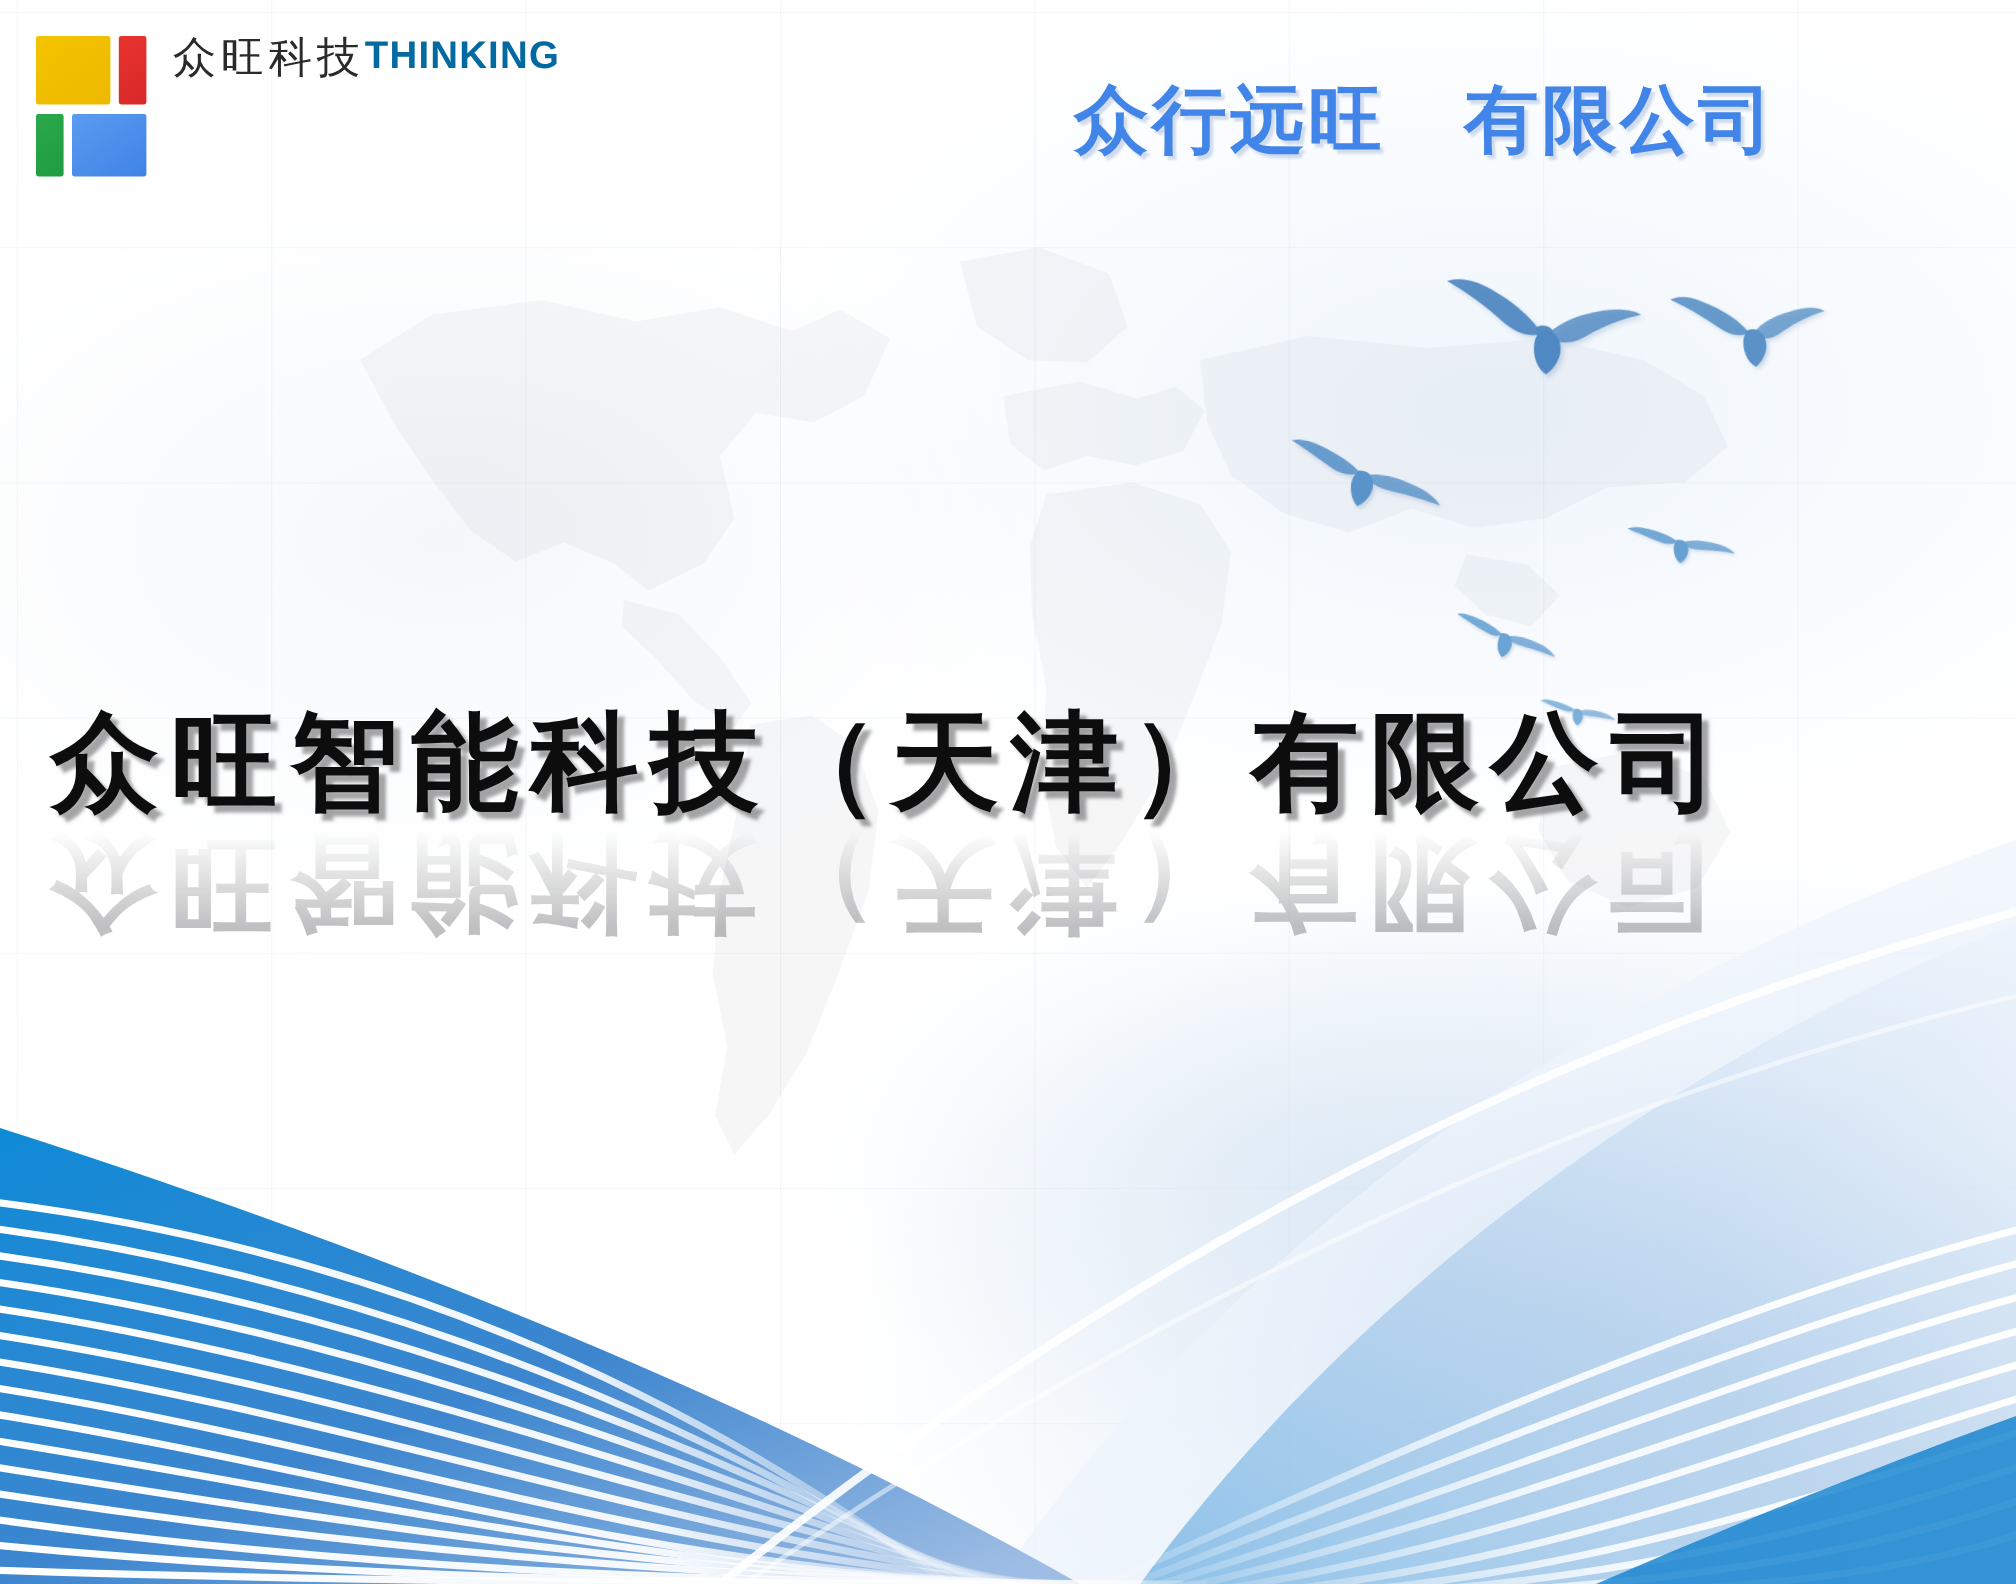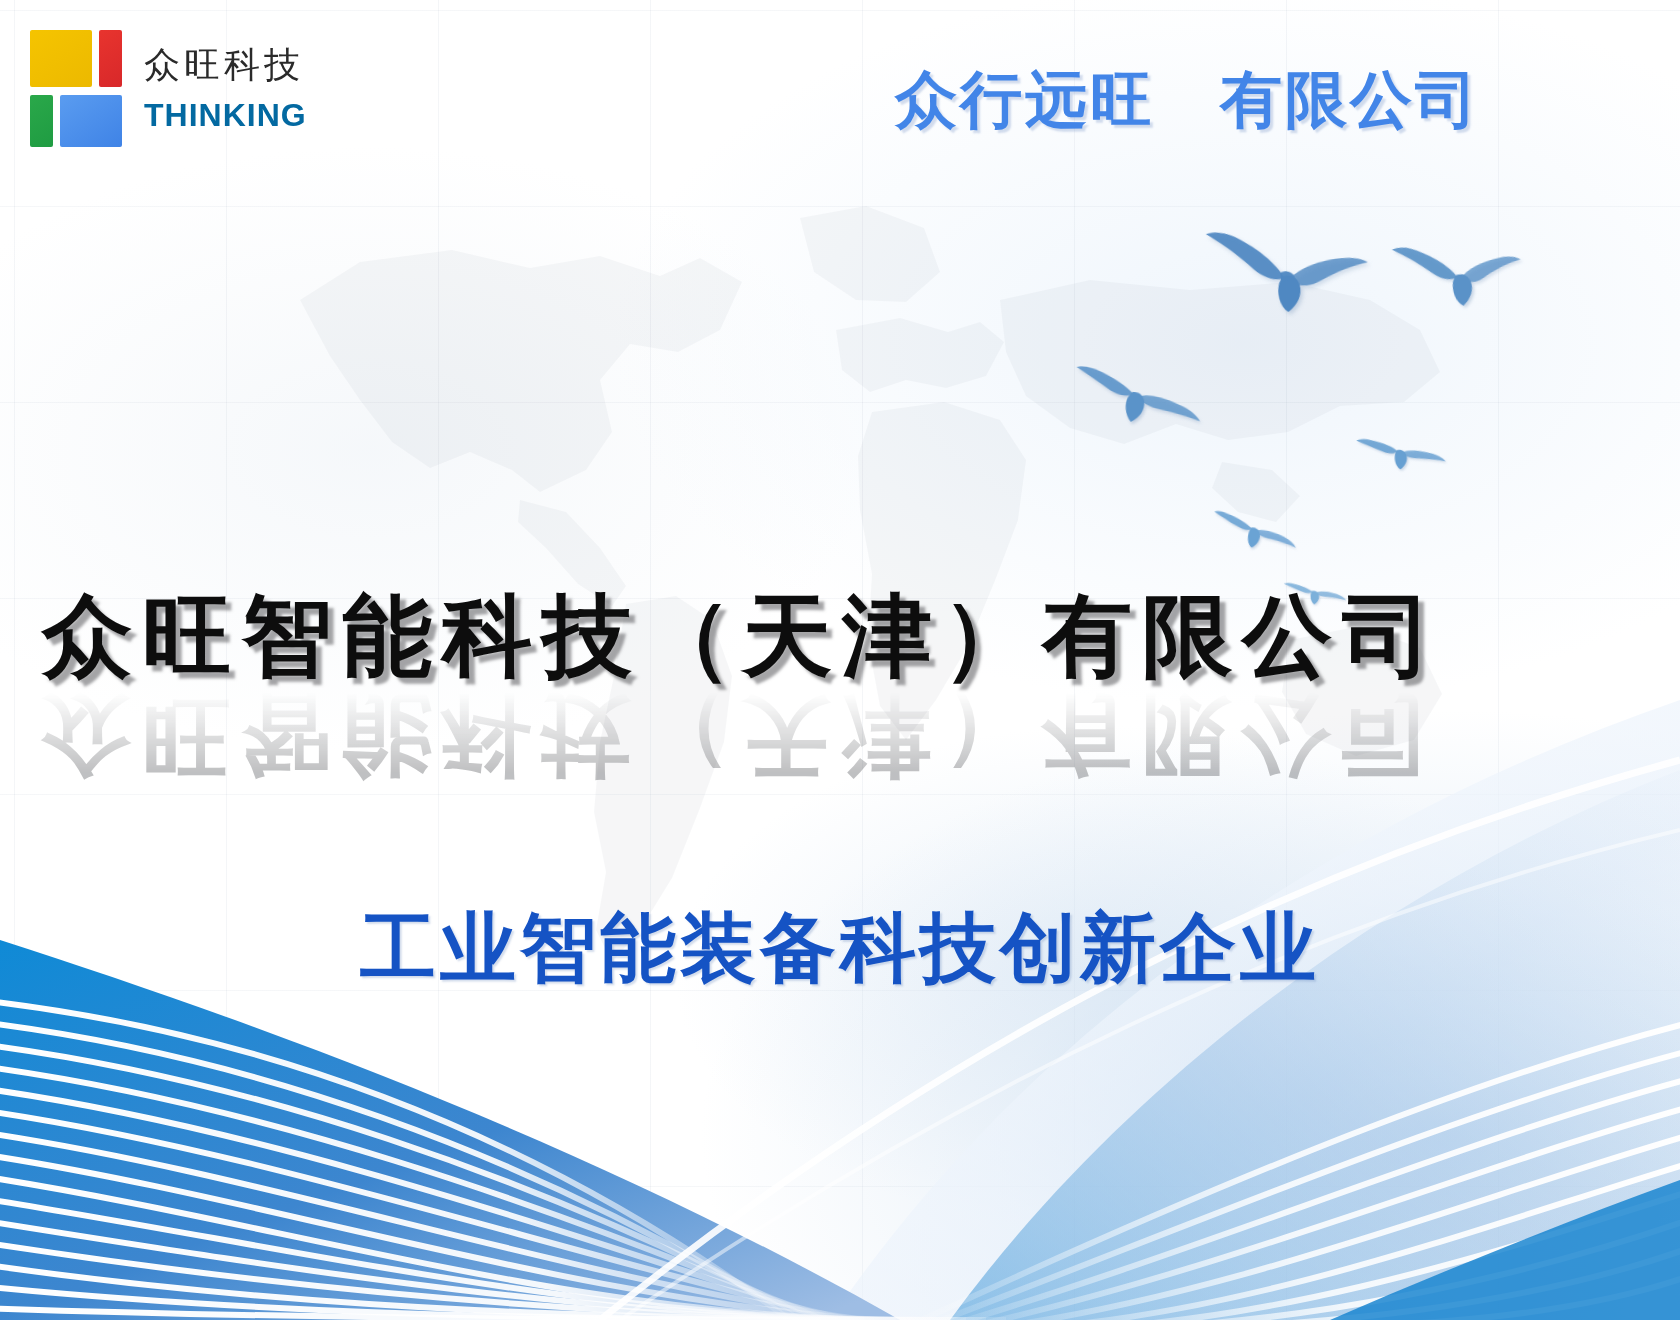--- a/index.html
+++ b/index.html
@@ -84,21 +84,20 @@
   }
   .mark { position: absolute; border-radius: 2px; }
   .mark-yellow { left: 0;    top: 0;   width: 62px; height: 57px; background: linear-gradient(145deg,#f5c400,#ecb900); }
   .mark-red    { left: 69px; top: 0;   width: 23px; height: 57px; background: linear-gradient(145deg,#e8342e,#d8282a); }
   .mark-green  { left: 0;    top: 65px; width: 23px; height: 52px; background: linear-gradient(145deg,#2aa84a,#1f9c42); }
   .mark-blue   { left: 30px; top: 65px; width: 62px; height: 52px; background: linear-gradient(145deg,#5a9cf0,#3f83e6); }
 
   .logo-text {
     margin-left: 22px;
     display: flex;
-    flex-direction: column;
     justify-content: center;
     height: 117px;
   }
   .logo-cn {
     font-size: 36px;
     letter-spacing: 4px;
     color: #2a2a2a;
     font-weight: 500;
     line-height: 1;
     margin-bottom: 16px;
@@ -371,15 +370,14 @@
     </div>
 
     <div class="tagline">众行远旺　有限公司</div>
   </div>
 
   <div class="title-block">
     <div class="main-title">众旺智能科技（天津）有限公司</div>
     <div class="main-title-reflection">众旺智能科技（天津）有限公司</div>
   </div>
 
-  <div class="subtitle">工业智能装备科技创新企业</div>
 
 </div>
 
 </body></html>

